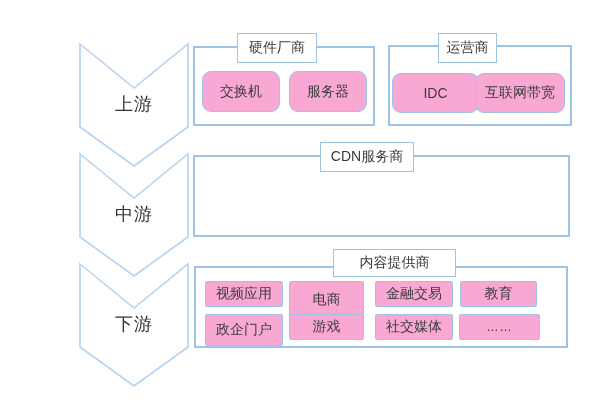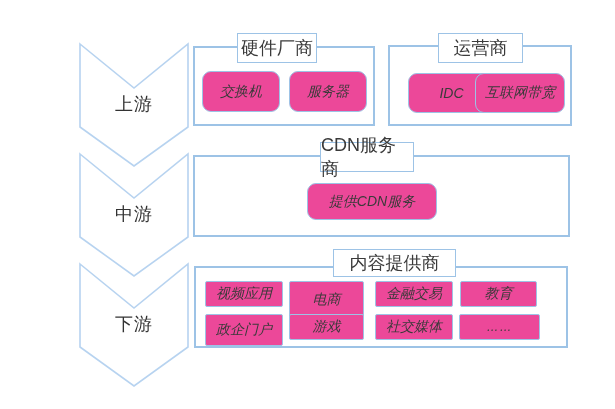--- a/index.html
+++ b/index.html
@@ -13,26 +13,26 @@
     position:absolute;left:80px;width:108px;text-align:center;
     font-size:18px;line-height:24px;color:#333;z-index:2;letter-spacing:1px;
   }
   .outer{
     position:absolute;border:2px solid #9dc3e6;background:#ffffff;
     box-sizing:border-box;z-index:1;
   }
   .gtitle{
     position:absolute;border:1.5px solid #9dc3e6;background:#ffffff;
     box-sizing:border-box;z-index:3;display:flex;align-items:center;justify-content:center;
-    font-size:18px;color:#3a3a3a;
+    font-size:14px;color:#3a3a3a;
   }
   .item{
-    position:absolute;border:1.5px solid #9dc3e6;background:#ec4899;border-radius:9px;
+    position:absolute;border:1.5px solid #9dc3e6;background:#f9a8d4;border-radius:9px;
     box-sizing:border-box;z-index:2;display:flex;align-items:center;justify-content:center;
-    font-size:14px;color:#3a3a3a;white-space:nowrap;font-style:italic;
+    font-size:14px;color:#3a3a3a;white-space:nowrap;
   }
   .item.small{border-radius:2px;}
 </style>
 </head>
 <body>
 
 <div class="canvas">
 
   <svg class="chev" style="left:78px;top:42px" width="112" height="128" viewBox="0 0 112 128">
     <polygon points="2,2 56,46 110,2 110,85 56,124 2,85"></polygon>
@@ -47,27 +47,26 @@
   <div class="stage" style="top:92px">上游</div>
   <div class="stage" style="top:202px">中游</div>
   <div class="stage" style="top:312px">下游</div>
 
   <div class="outer" style="left:193px;top:46px;width:182px;height:80px"></div>
   <div class="gtitle" style="left:237px;top:33px;width:80px;height:30px">硬件厂商</div>
   <div class="item" style="left:202px;top:71px;width:78px;height:41px">交换机</div>
   <div class="item" style="left:289px;top:71px;width:78px;height:41px">服务器</div>
 
   <div class="outer" style="left:388px;top:45px;width:184px;height:81px"></div>
-  <div class="gtitle" style="left:438px;top:33px;width:85px;height:30px">运营商</div>
-  <div class="item" style="left:408px;top:73px;width:87px;height:40px">IDC</div>
+  <div class="gtitle" style="left:438px;top:33px;width:59px;height:30px">运营商</div>
+  <div class="item" style="left:392px;top:73px;width:87px;height:40px">IDC</div>
   <div class="item" style="left:475px;top:73px;width:90px;height:40px">互联网带宽</div>
 
   <div class="outer" style="left:193px;top:155px;width:377px;height:82px"></div>
   <div class="gtitle" style="left:320px;top:142px;width:94px;height:30px">CDN服务商</div>
-  <div class="item" style="left:307px;top:183px;width:130px;height:37px">提供CDN服务</div>
 
   <div class="outer" style="left:194px;top:266px;width:374px;height:82px"></div>
   <div class="gtitle" style="left:333px;top:249px;width:123px;height:28px">内容提供商</div>
 
   <div class="item small" style="left:205px;top:281px;width:78px;height:26px">视频应用</div>
   <div class="item small" style="left:289px;top:281px;width:75px;height:38px">电商</div>
   <div class="item small" style="left:375px;top:281px;width:78px;height:26px">金融交易</div>
   <div class="item small" style="left:460px;top:281px;width:77px;height:26px">教育</div>
 
   <div class="item small" style="left:205px;top:314px;width:78px;height:32px">政企门户</div>

